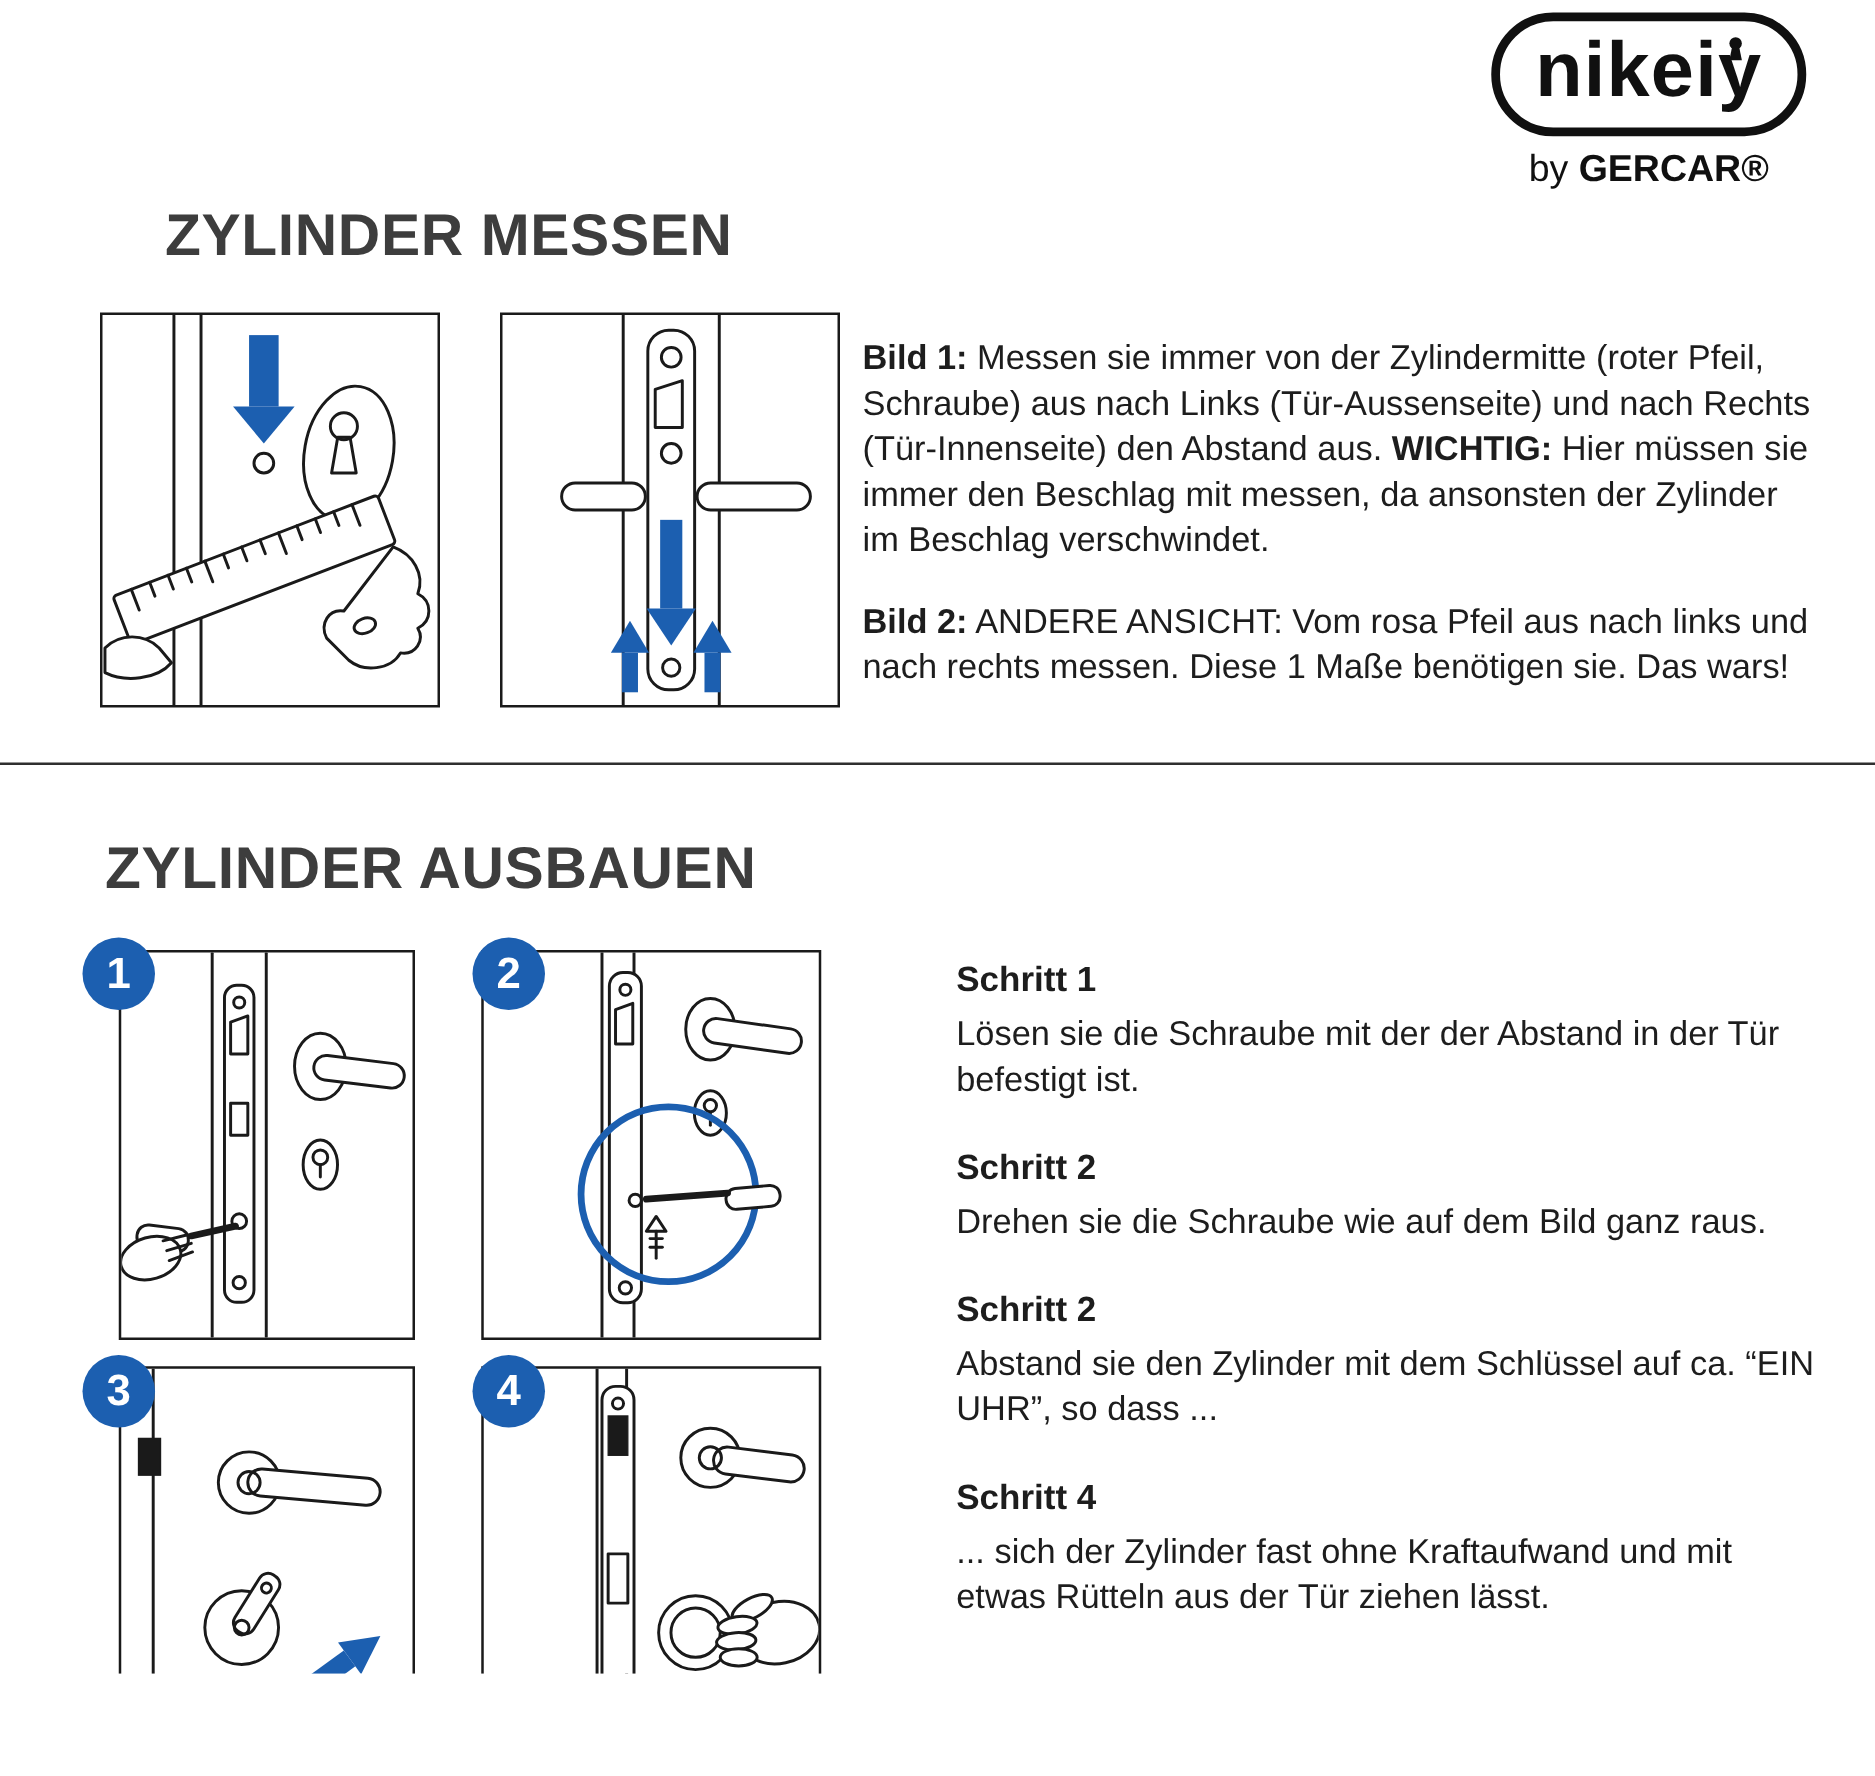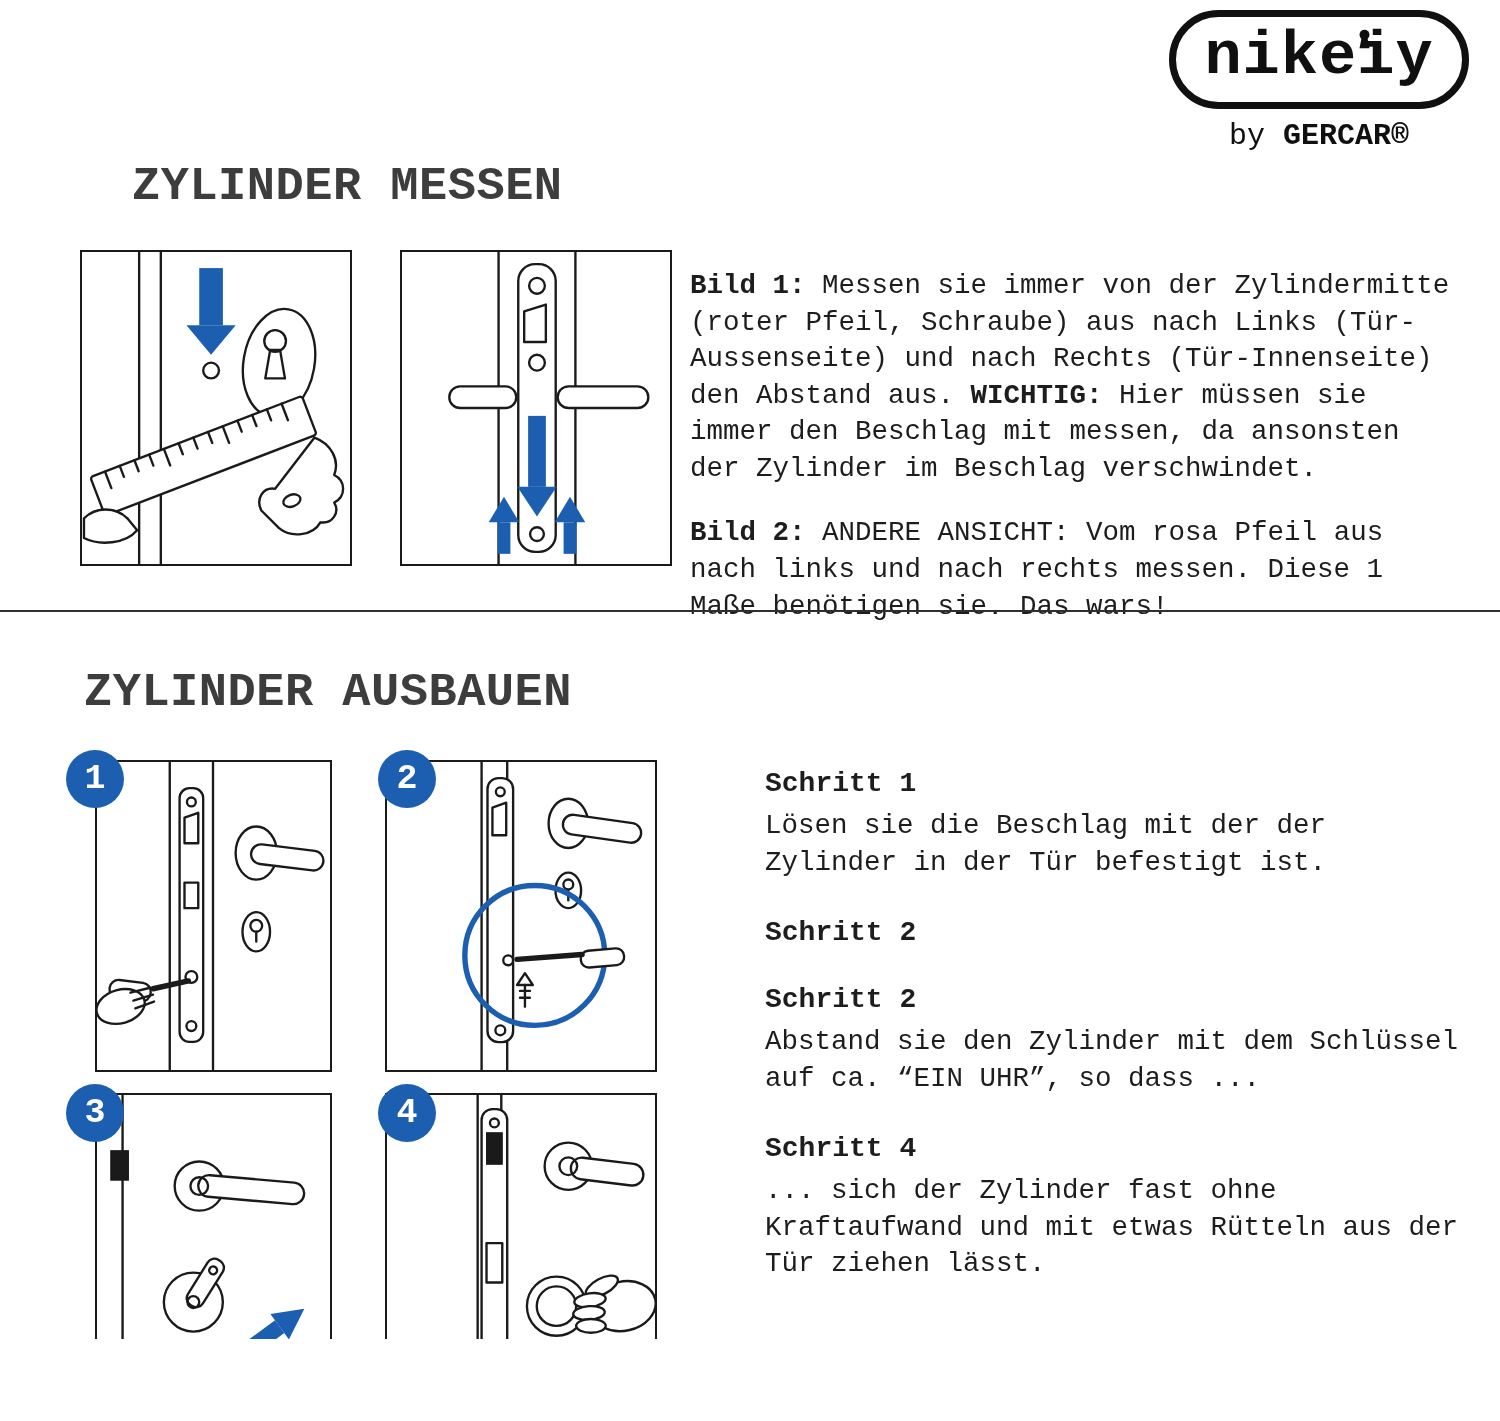--- a/index.html
+++ b/index.html
@@ -1,19 +1,19 @@
 <!DOCTYPE html>
 <html style="--accent: #1c5fb0; --text: #1d1d1d; --title: #3d3d3d;"><head>
 <meta charset="utf-8">
 <style>
   * { margin:0; padding:0; box-sizing:border-box; }
   html,body { background:#ffffff; }
   .page {
     position:relative; width:1500px; height:1339px; background:#fff;
-    font-family:Liberation Mono, monospace; color:var(--text,#1d1d1d); overflow:hidden;
+    font-family:Liberation Sans, sans-serif; color:var(--text,#1d1d1d); overflow:hidden;
   }
 
   
   .logo { position:absolute; top:10px; right:26px; width:310px; text-align:center; }
   .logo-pill { position:relative; display:inline-block; border:7px solid #101010; border-radius:60px; padding:4px 28px 10px; background:#fff; }
   .logo-text { font-size:62px; font-weight:800; color:#101010; line-height:1.15; letter-spacing:1px; }
   .logo-keyhole { position:absolute; top:12px; left:181px; width:15px; height:20px; }
   .logo-byline { margin-top:10px; font-size:30px; color:#101010; }
   .byline-brand { font-weight:700; }
 
@@ -260,24 +260,25 @@
   <div class="badge badge-3">
       <span>3</span>
     </div>
   <div class="badge badge-4">
       <span>4</span>
     </div>
 
   <div class="text-col text-col-2">
     <div class="step-text">
       <h3>Schritt 1</h3>
-      <p>Lösen sie die Beschlag mit der der Zylinder in der Tür befestigt ist.</p>
+      <p>Lösen sie die Schraube mit der der Abstand in der Tür befestigt ist.</p>
     </div>
     <div class="step-text">
       <h3>Schritt 2</h3>
+      <p>Drehen sie die Schraube wie auf dem Bild ganz raus.</p>
     </div>
     <div class="step-text">
       <h3>Schritt 2</h3>
       <p>Abstand sie den Zylinder mit dem Schlüssel auf ca. “EIN UHR”, so dass ...</p>
     </div>
     <div class="step-text">
       <h3>Schritt 4</h3>
       <p>... sich der Zylinder fast ohne Kraftaufwand und mit etwas Rütteln aus der Tür ziehen lässt.</p>
     </div>
   </div>

